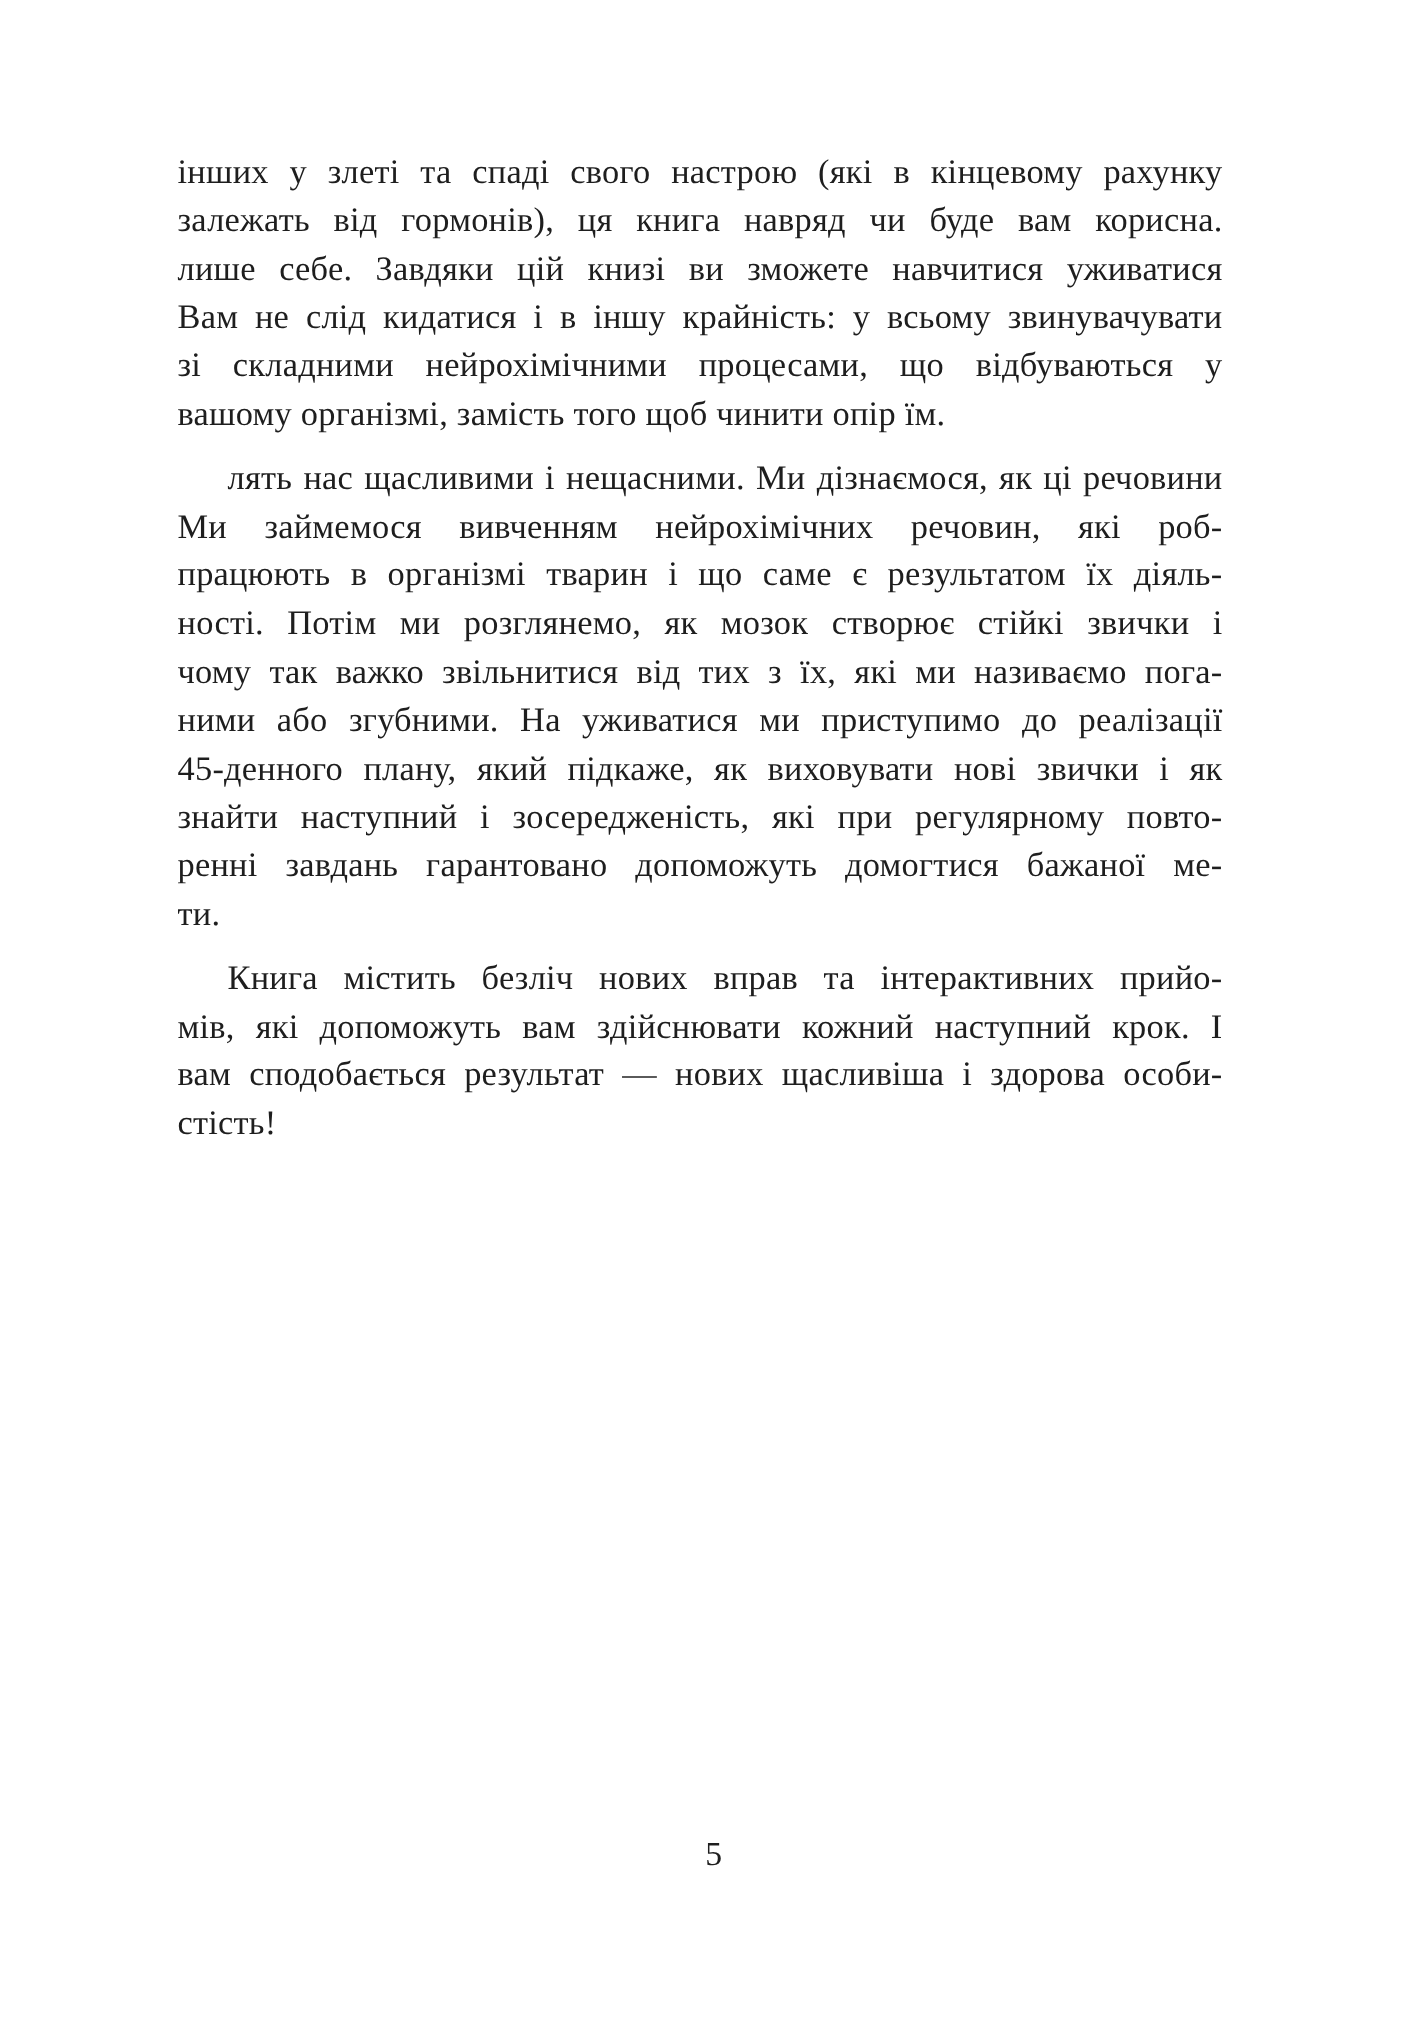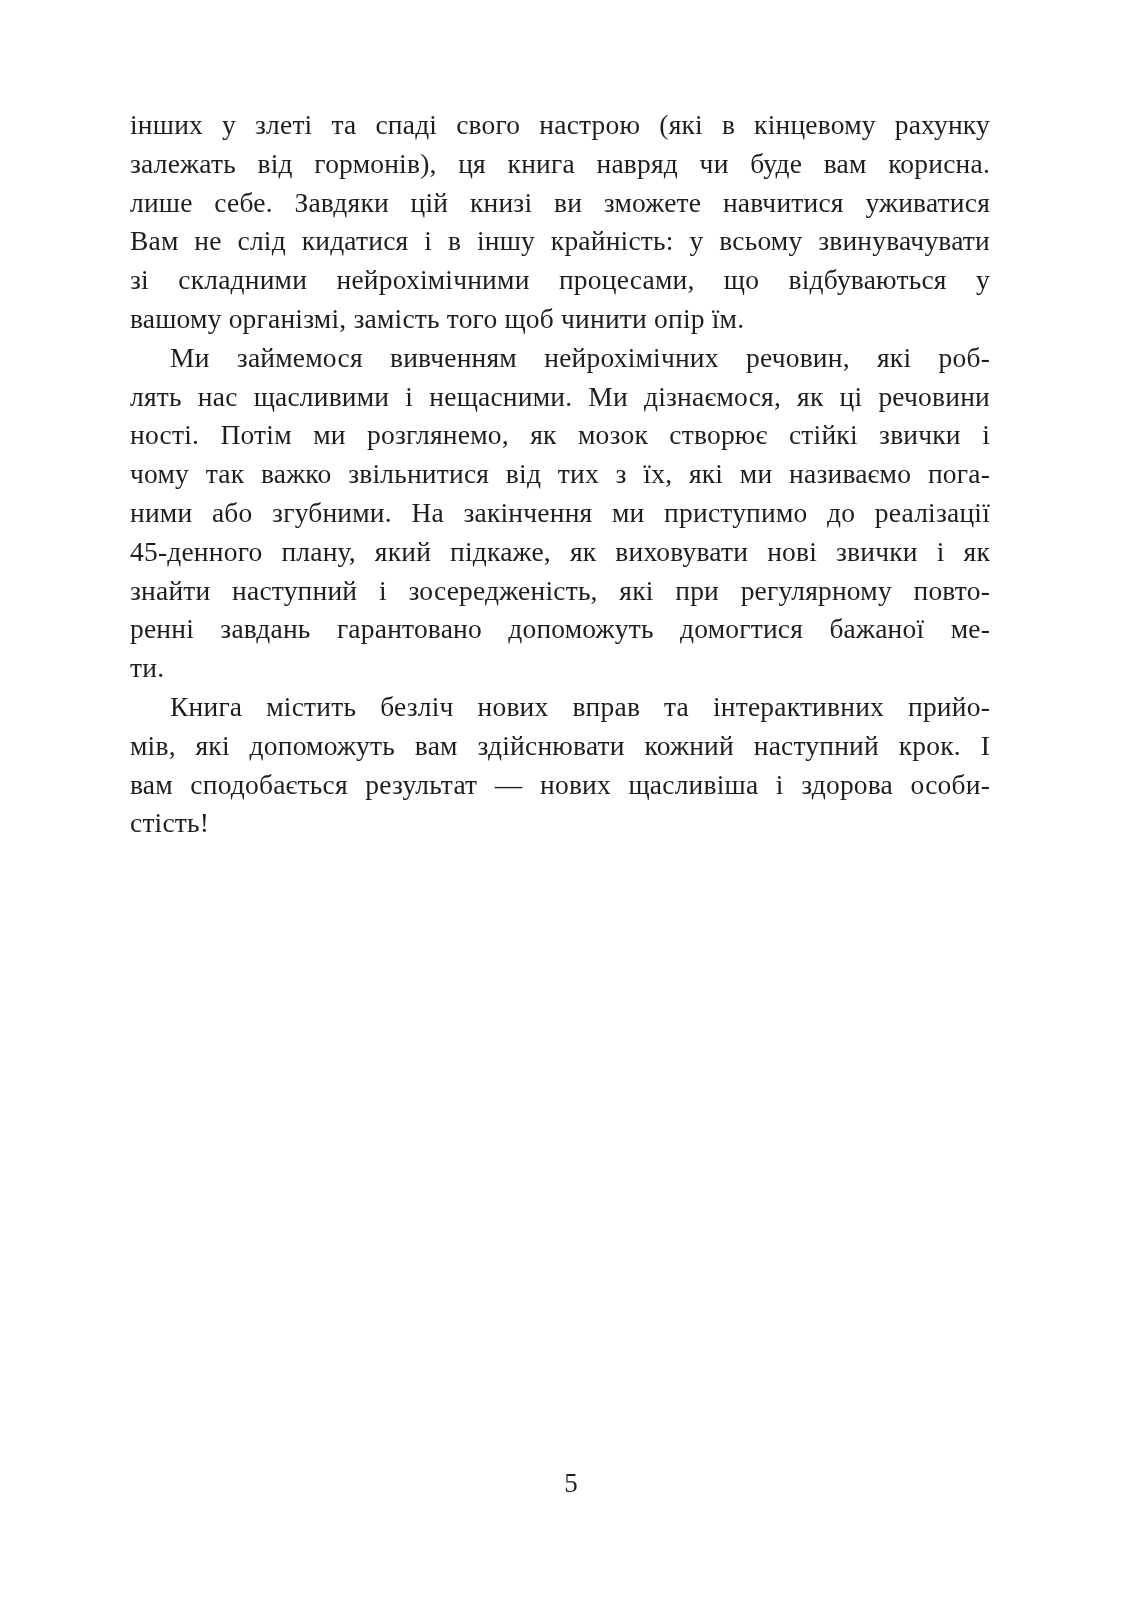--- a/index.html
+++ b/index.html
@@ -16,21 +16,21 @@
     color: #1e1e1e;
     overflow: hidden;
   }
   .text-block {
     position: absolute;
     left: 130px;
     top: 106px;
     width: 860px;
   }
   .para {
-    margin: 0;
+    margin: 12px;
     padding: 0;
   }
   .para.indent .line:first-child {
     text-indent: 40px;
   }
   .line {
     font-size: 27.5px;
     line-height: 38.8px;
     white-space: normal;
     text-align: justify;
@@ -58,25 +58,26 @@
   <div class="text-block">
       <div class="para">
         <div class="line">інших у злеті та спаді свого настрою (які в кінцевому рахунку</div>
         <div class="line">залежать від гормонів), ця книга навряд чи буде вам корисна.</div>
         <div class="line">лише себе. Завдяки цій книзі ви зможете навчитися уживатися</div>
         <div class="line">Вам не слід кидатися і в іншу крайність: у всьому звинувачувати</div>
         <div class="line">зі складними нейрохімічними процесами, що відбуваються у</div>
         <div class="line last">вашому організмі, замість того щоб чинити опір їм.</div>
       </div>
       <div class="para indent">
+        <div class="line">лять нас щасливими і нещасними. Ми дізнаємося, як ці речовини</div>
         <div class="line">Ми займемося вивченням нейрохімічних речовин, які роб-</div>
-        <div class="line">лять нас щасливими і нещасними. Ми дізнаємося, як ці речовини</div>
+        <div class="line">працюють в організмі тварин і що саме є результатом їх діяль-</div>
         <div class="line">ності. Потім ми розглянемо, як мозок створює стійкі звички і</div>
         <div class="line">чому так важко звільнитися від тих з їх, які ми називаємо пога-</div>
-        <div class="line">ними або згубними. На закінчення ми приступимо до реалізації</div>
+        <div class="line">ними або згубними. На уживатися ми приступимо до реалізації</div>
         <div class="line">45-денного плану, який підкаже, як виховувати нові звички і як</div>
         <div class="line">знайти наступний і зосередженість, які при регулярному повто-</div>
         <div class="line">ренні завдань гарантовано допоможуть домогтися бажаної ме-</div>
         <div class="line last">ти.</div>
       </div>
       <div class="para indent">
         <div class="line">Книга містить безліч нових вправ та інтерактивних прийо-</div>
         <div class="line">мів, які допоможуть вам здійснювати кожний наступний крок. І</div>
         <div class="line">вам сподобається результат — нових щасливіша і здорова особи-</div>
         <div class="line last">стість!</div>

